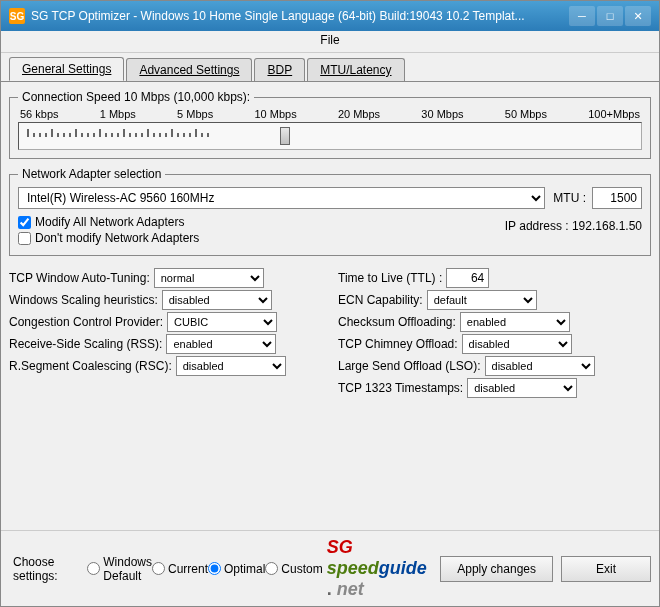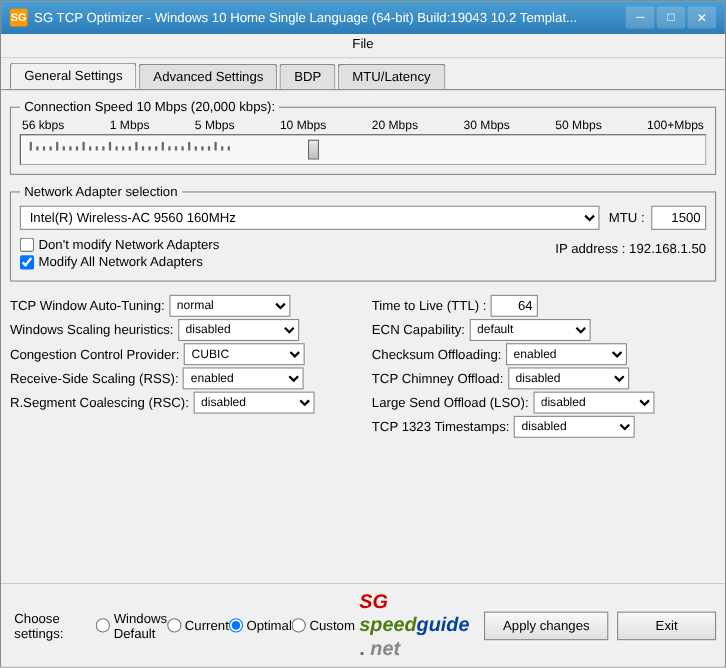--- a/index.html
+++ b/index.html
@@ -101,20 +101,21 @@
 
     .tab {
       padding: 4px 12px;
       border: 1px solid #888;
       border-bottom: none;
       background: #e0e0e0;
       cursor: pointer;
       margin-right: 2px;
       border-radius: 3px 3px 0 0;
       font-size: 12px;
+      text-decoration: underline;
     }
 
     .tab.active {
       background: #f0f0f0;
       border-bottom: 1px solid #f0f0f0;
       z-index: 1;
       font-weight: normal;
     }
 
     
@@ -368,21 +369,21 @@
   <div class="tab-bar">
     <div class="tab active">General Settings</div>
     <div class="tab">Advanced Settings</div>
     <div class="tab">BDP</div>
     <div class="tab">MTU/Latency</div>
   </div>
 
   <div class="main-content">
 
     <fieldset class="speed-group">
-      <legend class="speed-legend">Connection Speed  10 Mbps (20,000 kbps):</legend>
+      <legend class="speed-legend">Connection Speed  10 Mbps (10,000 kbps):</legend>
       <div class="speed-labels">
         <span>56 kbps</span>
         <span>1 Mbps</span>
         <span>5 Mbps</span>
         <span>10 Mbps</span>
         <span>20 Mbps</span>
         <span>30 Mbps</span>
         <span>50 Mbps</span>
         <span>100+Mbps</span>
       </div>
@@ -433,26 +434,26 @@
           </select>
         </div>
         <div class="mtu-section">
           <span>MTU :</span>
           <input type="text" class="mtu-input" value="1500" style="">
         </div>
       </div>
       <div class="adapter-grid">
         <div>
           <div class="checkbox-row">
+            <input type="checkbox" checked="" style="">
+            <label>Modify All Network Adapters</label>
+          </div>
+          <div class="checkbox-row">
             <input type="checkbox" style="">
             <label>Don't modify Network Adapters</label>
-          </div>
-          <div class="checkbox-row">
-            <input type="checkbox" checked="" style="">
-            <label>Modify All Network Adapters</label>
           </div>
         </div>
         <div>
           <div class="ip-info">
             <span>IP address :</span>
             <span>192.168.1.50</span>
           </div>
         </div>
       </div>
     </fieldset>

